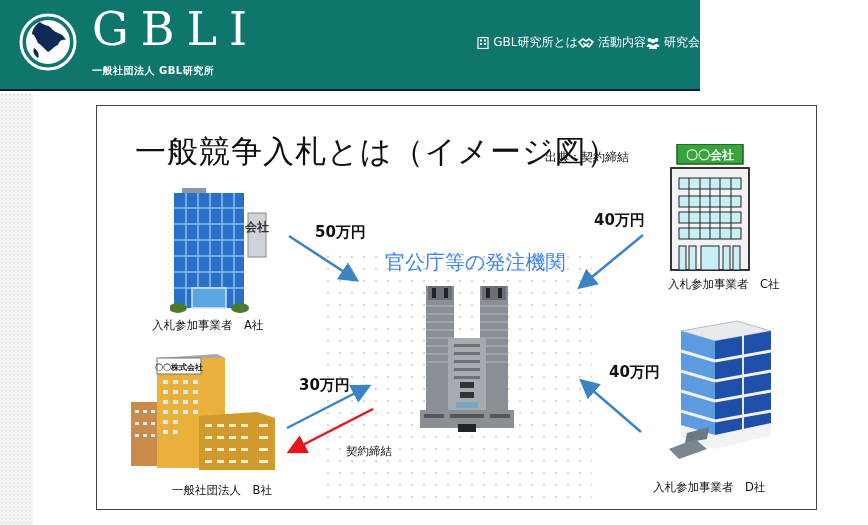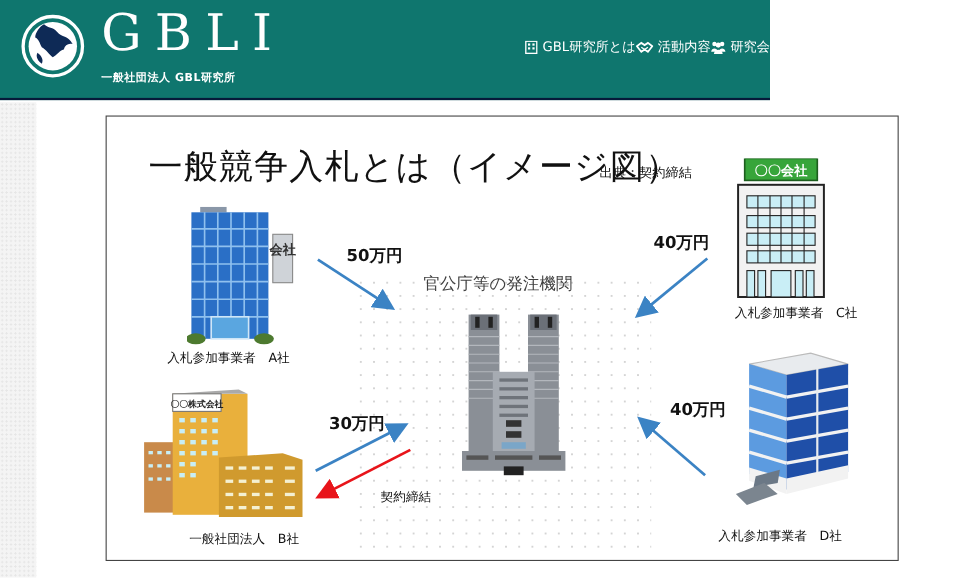--- a/index.html
+++ b/index.html
@@ -16,21 +16,21 @@
   .side-pattern { position: absolute; left: 0; top: 93px; width: 33px; height: 432px;
     background-color: #f4f4f4;
     background-image: radial-gradient(#e6e6e6 1px, transparent 1px);
     background-size: 4px 4px; }
   .figure { position: absolute; left: 96px; top: 105px; width: 721px; height: 405px; border: 1px solid #444; background: #fff; overflow: hidden; text-align: right; }
   .fig-title { position: absolute; left: 38px; top: 25px; font-size: 31px; color: #111; white-space: nowrap; letter-spacing: 1px; }
   .fig-source { position: absolute; left: 448px; top: 43px; font-size: 12px; color: #111; white-space: nowrap; }
   .dots { position: absolute; left: 225px; top: 145px; width: 270px; height: 250px;
     background-image: radial-gradient(#d4d4d4 1.1px, transparent 1.2px);
     background-size: 12px 12px; }
-  .center-label { position: absolute; left: 288px; top: 143px; font-size: 15px; color: #404040; white-space: nowrap; }
+  .center-label { position: absolute; left: 288px; top: 143px; font-size: 20px; color: #3b82f6; white-space: nowrap; }
   .label { position: absolute; font-size: 11.5px; color: #111; white-space: nowrap; }
   .amount { position: absolute; font-size: 15px; color: #111; font-weight: bold; white-space: nowrap; }
   .abs { position: absolute; }
   svg { display: block; }
 </style>
 </head>
 <body>
 
 <div class="header">
   <div class="logo">

